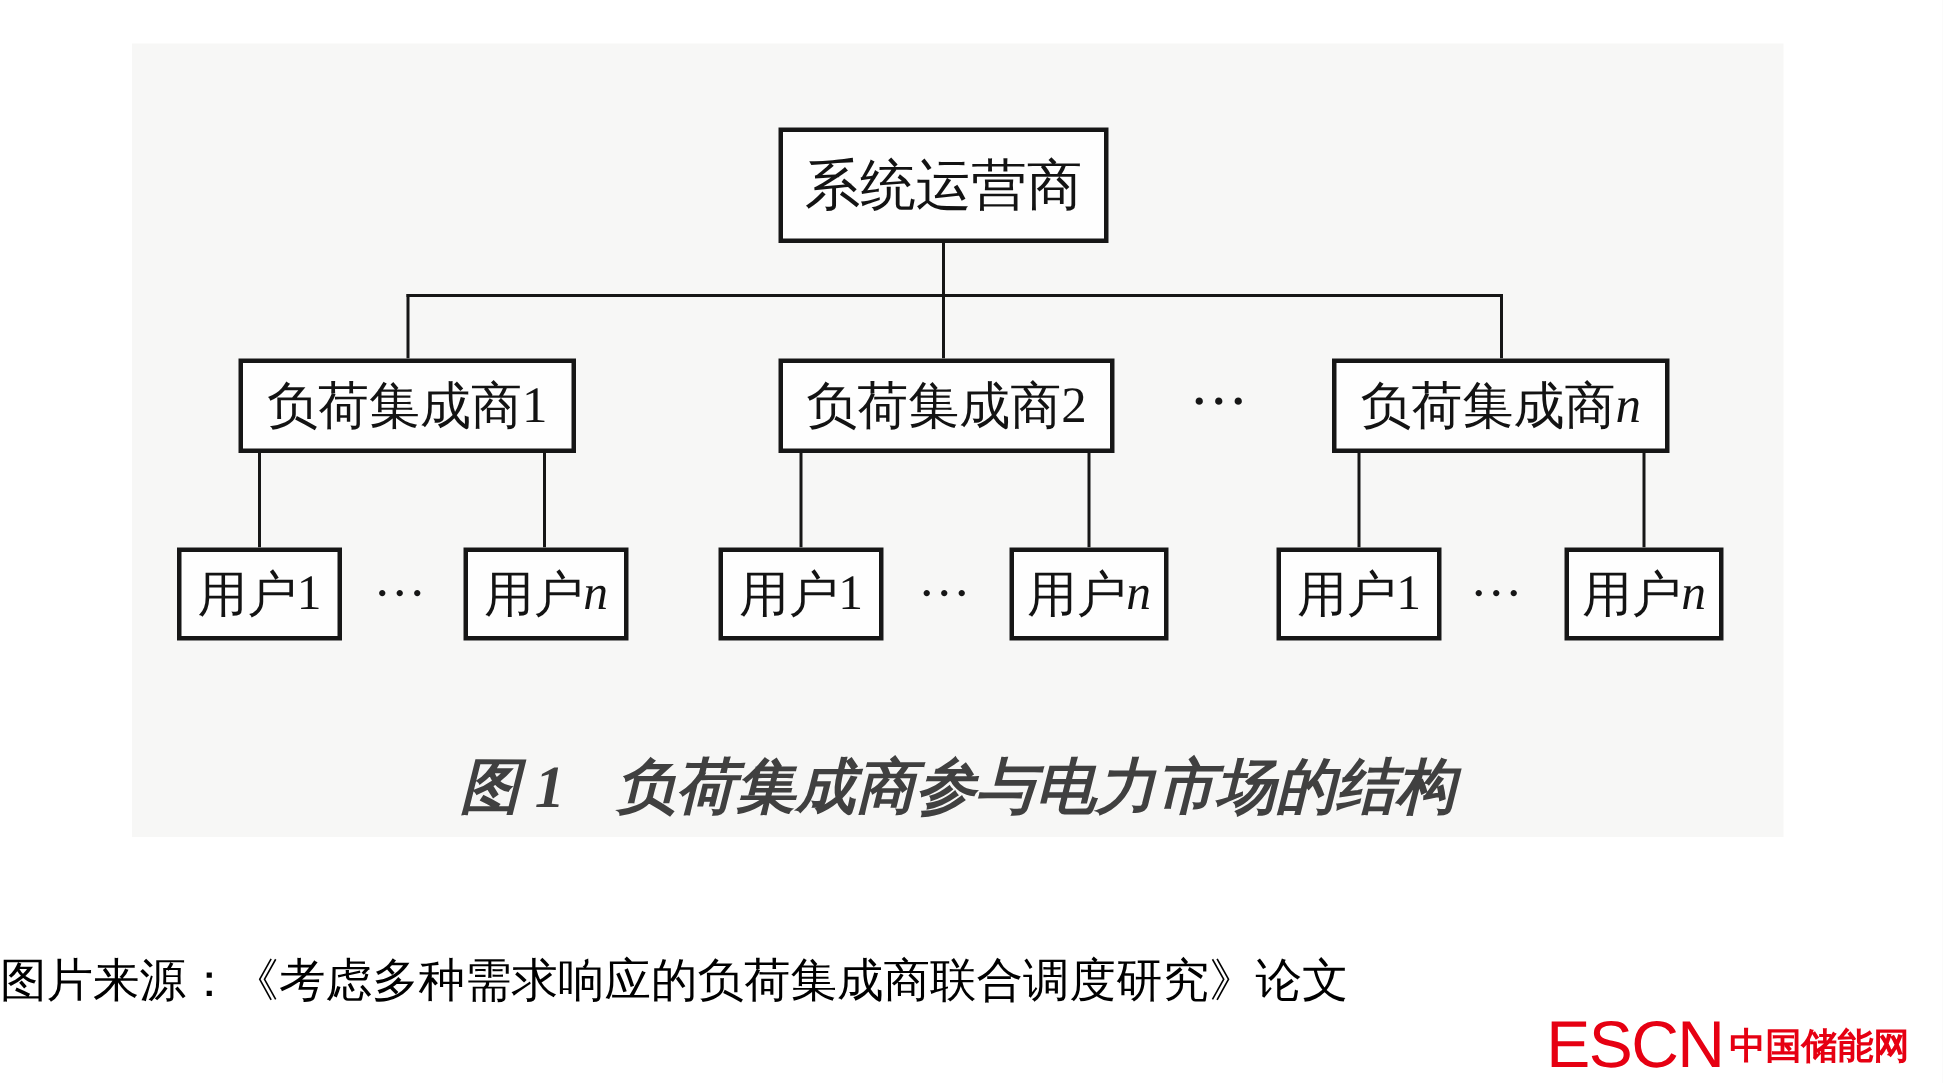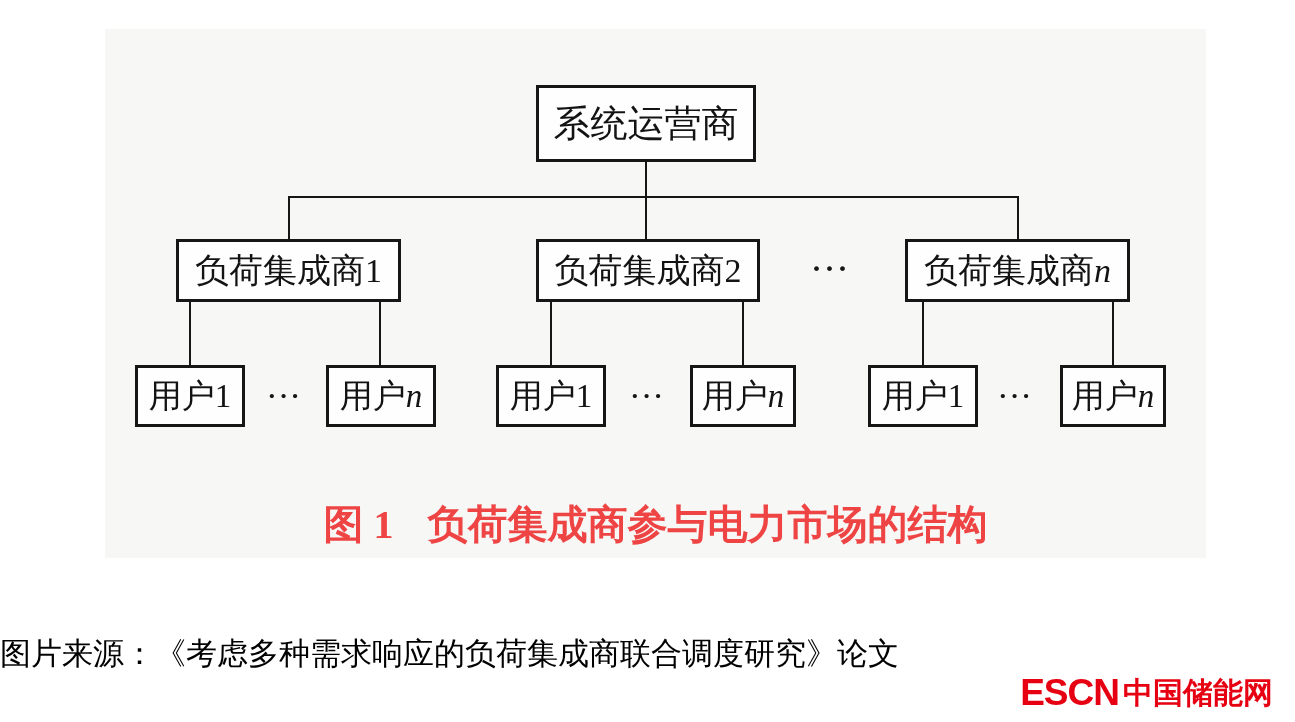--- a/index.html
+++ b/index.html
@@ -2,21 +2,21 @@
 <html><head>
 <meta charset="utf-8">
 <style>
   html,body{margin:0;padding:0;}
   body{
     width:1295px;height:722px;position:relative;overflow:hidden;
     background:#ffffff;
     font-family:"Liberation Sans","DejaVu Sans",sans-serif;
   }
   .panel{
-    position:absolute;left:105px;top:29px;width:1101px;height:529px;
+    position:absolute;left:88px;top:29px;width:1101px;height:529px;
     background:#f7f7f6;
   }
   
   .node{
     position:absolute;box-sizing:border-box;background:#fefefe;
     border:3px solid #161616;color:#131313;
     display:flex;align-items:center;justify-content:center;
     font-family:"Liberation Serif","DejaVu Serif",serif;
     white-space:nowrap;
   }
@@ -27,37 +27,37 @@
   .hln{position:absolute;height:2px;background:#161616;}
   
   .dots{
     position:absolute;display:flex;align-items:center;justify-content:center;
     color:#161616;font-family:"Liberation Serif","DejaVu Serif",serif;
     font-size:30px;font-weight:bold;letter-spacing:3px;
   }
   .caption{
     position:absolute;left:0;top:468px;width:100%;text-align:center;
     font-family:"Liberation Serif","DejaVu Serif",serif;
-    font-size:40px;font-weight:bold;color:#ef4444;white-space:nowrap;
+    font-size:40px;font-weight:bold;color:#404040;white-space:nowrap;font-style:italic;
   }
   .caption .cap-pre{margin-right:34px;}
   .source{
     position:absolute;left:0;top:633px;width:1295px;text-align:left;
     font-size:31px;color:#000000;white-space:nowrap;
   }
   .logo{
     position:absolute;right:22px;top:672px;
     display:flex;align-items:center;white-space:nowrap;
   }
   .logo .logo-latin{
-    color:#e60012;font-size:37px;font-weight:bold;letter-spacing:-1px;
+    color:#e60012;font-size:44px;font-weight:normal;letter-spacing:-1px;
     font-family:"Liberation Sans","DejaVu Sans",sans-serif;
   }
   .logo .logo-cn{
-    color:#e60012;font-size:30px;font-weight:bold;margin-left:4px;
+    color:#e60012;font-size:24px;font-weight:bold;margin-left:4px;
     font-family:"Liberation Sans","DejaVu Sans",sans-serif;
   }
 </style>
 </head>
 <body>
 
 <div class="panel">
 
   <div class="vln" style="left:540px;top:131px;height:79px"></div>
   <div class="hln" style="left:183px;top:167px;width:731px"></div>

